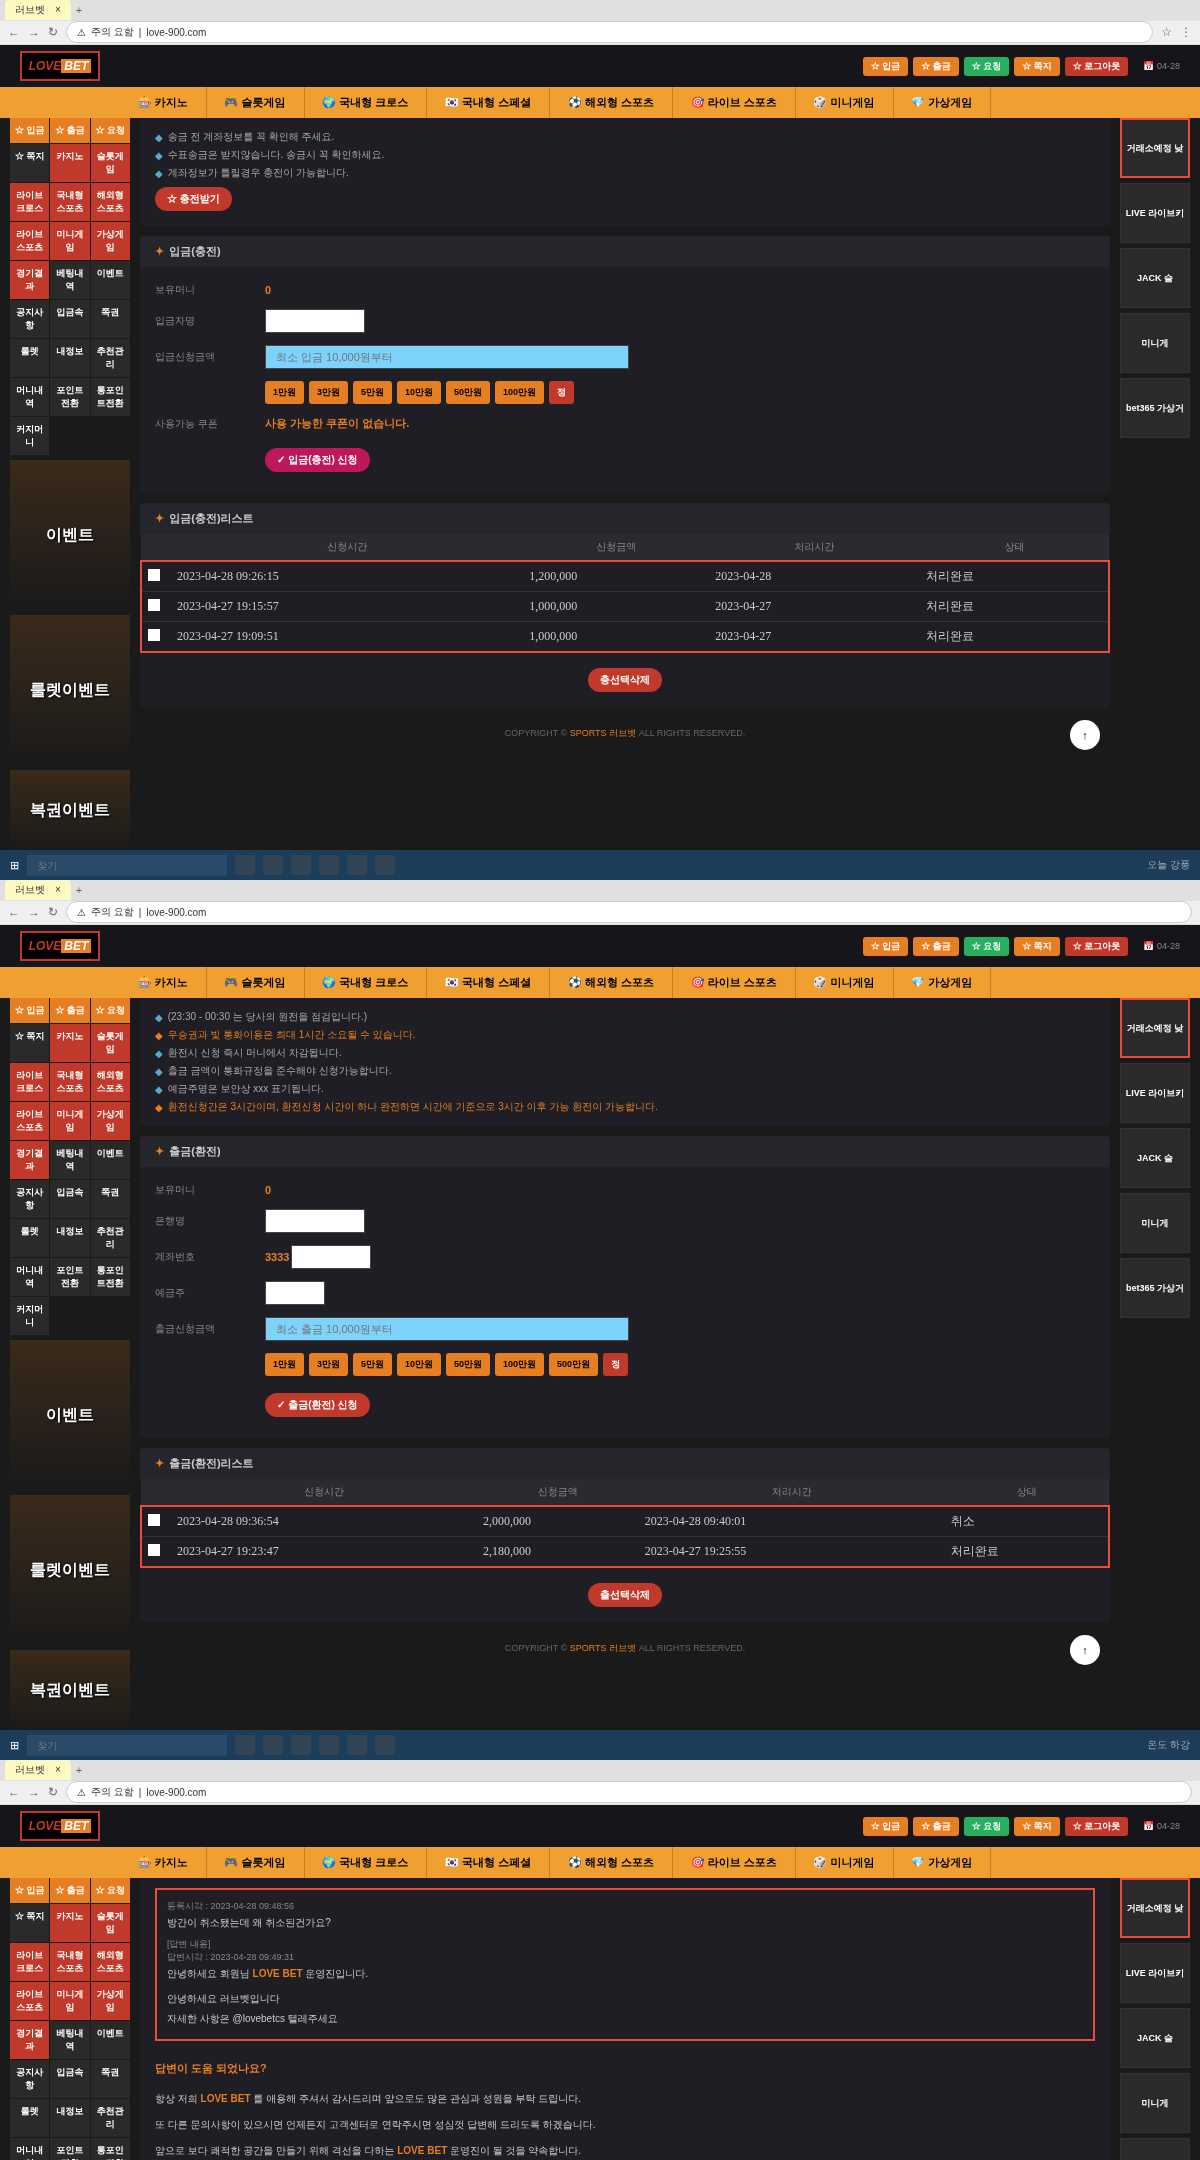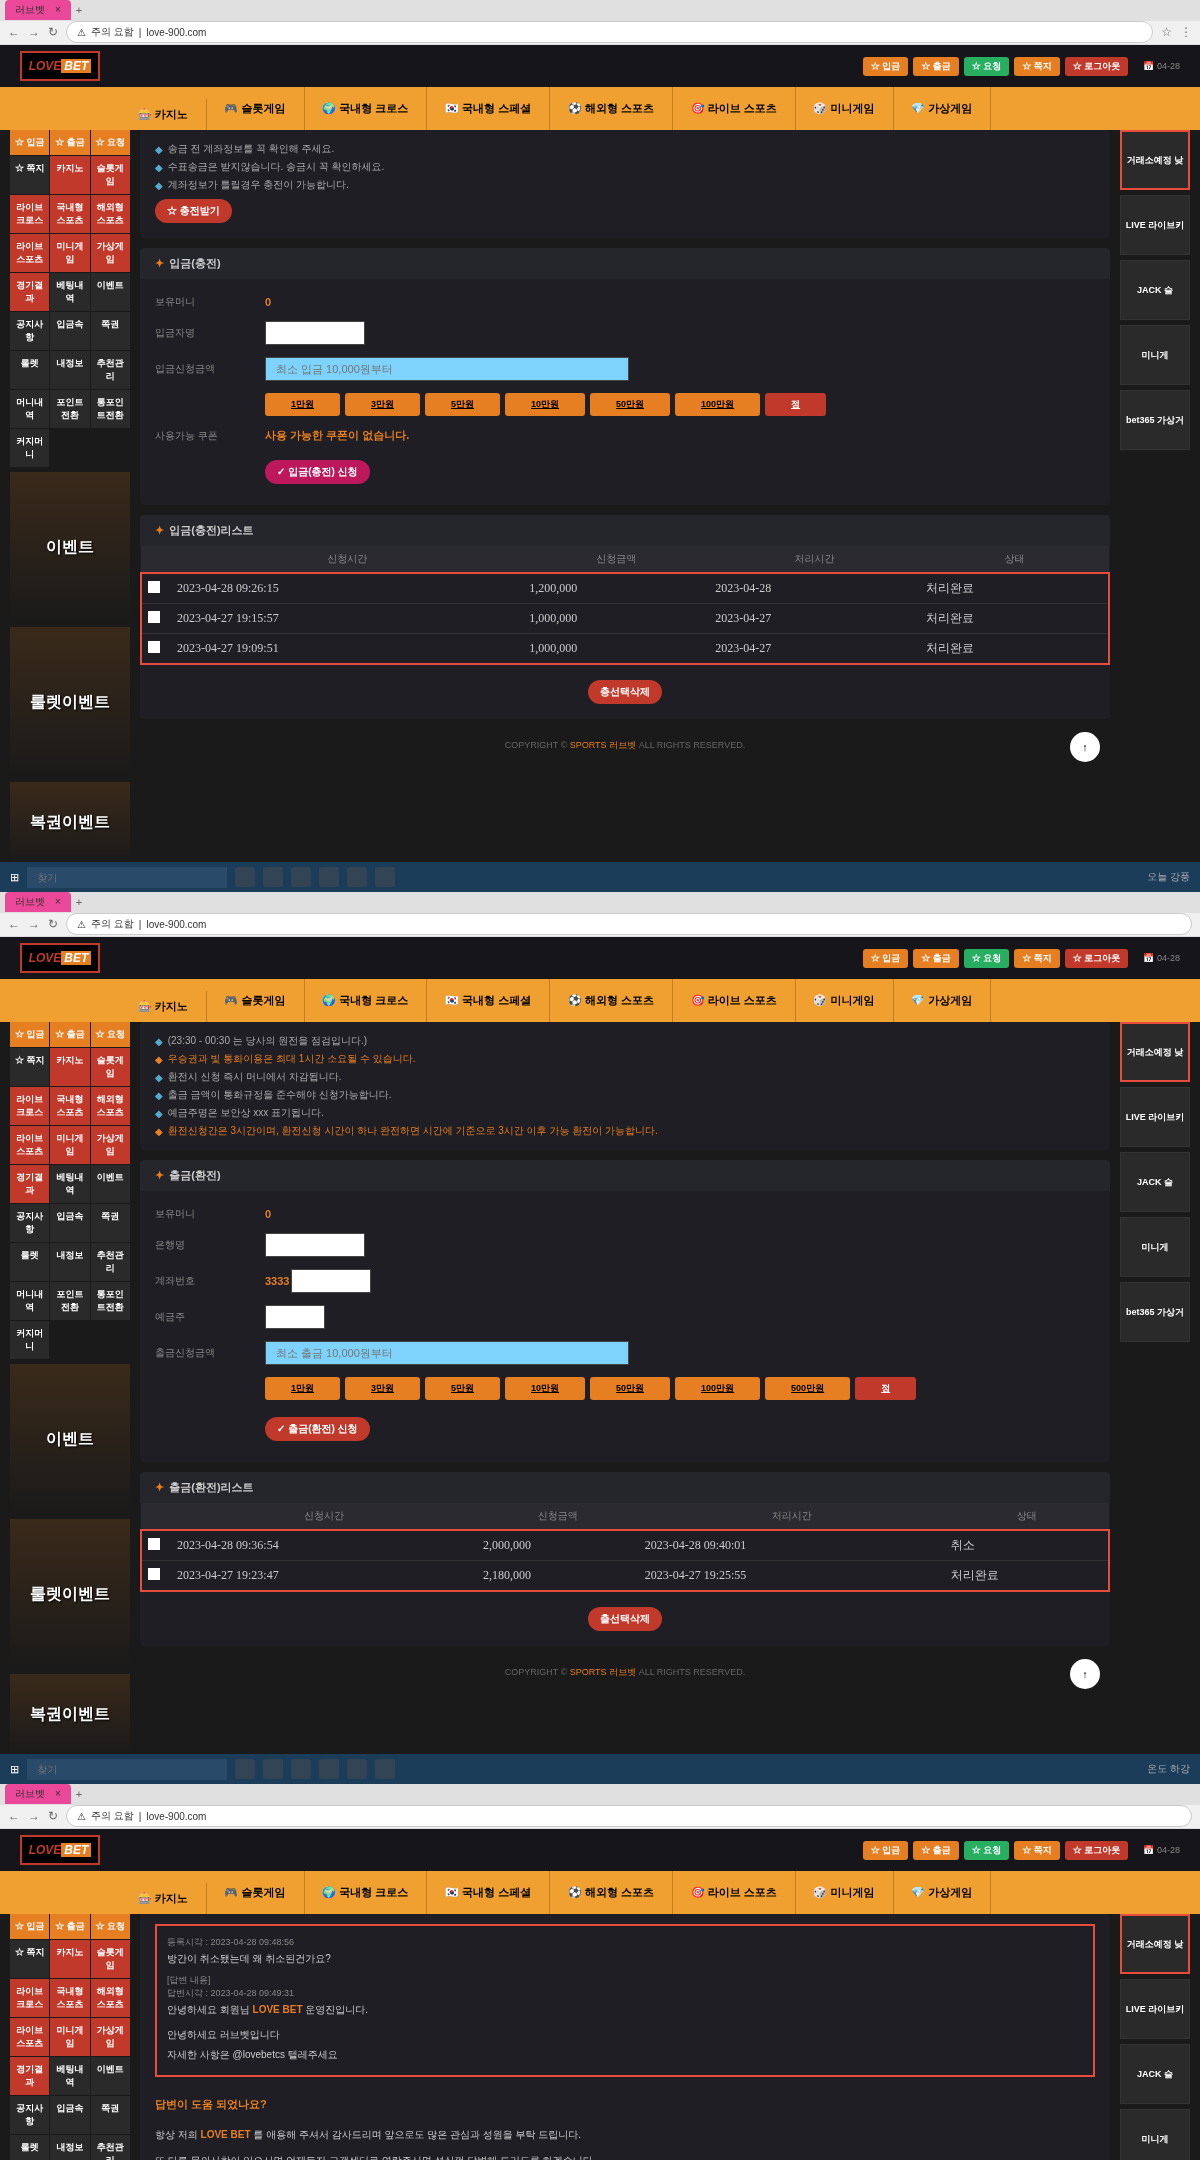--- a/index.html
+++ b/index.html
@@ -1,37 +1,37 @@
 <!DOCTYPE html>
 <html><head>
 <meta charset="utf-8">
 <style>
 * { margin: 0; padding: 0; box-sizing: border-box; font-family: 'Malgun Gothic', Arial, sans-serif; }
 body { background: #1a1a1a; font-size: 11px; color: #ccc; }
 .browser-chrome { background: #f0f0f0; height: 45px; border-bottom: 1px solid #ddd; display: flex; flex-direction: column; }
 .tab-row { display: flex; align-items: center; height: 25px; background: #e0e0e0; padding: 0 5px; }
-.tab { background: #ec4899; padding: 3px 10px; border-radius: 4px 4px 0 0; font-size: 10px; color: #333; }
+.tab { background: #fef9c3; padding: 3px 10px; border-radius: 4px 4px 0 0; font-size: 10px; color: #333; }
 .close-x { margin-left: 10px; cursor: pointer; }
 .url-row { display: flex; align-items: center; height: 28px; padding: 0 8px; gap: 8px; }
 .nav-icon { color: #666; font-size: 12px; }
 .url-bar { flex: 1; background: #fff; border: 1px solid #ccc; border-radius: 12px; padding: 3px 10px; font-size: 10px; color: #333; display: flex; align-items: center; gap: 5px; }
 .page-wrap { background: #1a1a1a; }
 .header { display: flex; align-items: center; padding: 6px 20px; background: #15151a; }
 .logo { width: 80px; height: 30px; background: #000; border: 2px solid #c0392b; display: flex; align-items: center; justify-content: center; font-weight: bold; font-size: 12px; }
 .logo-love { color: #c0392b; font-style: italic; }
 .logo-bet { color: #fff; font-style: italic; background: #e67e22; padding: 0 3px; text-align: center; }
 .header-right { margin-left: auto; display: flex; gap: 5px; align-items: center; }
 .hbtn { padding: 3px 8px; border-radius: 3px; font-size: 9px; font-weight: bold; }
 .hbtn.orange { background: #e67e22; color: #fff; }
 .hbtn.red { background: #c0392b; color: #fff; }
 .hbtn.green { background: #27ae60; color: #fff; }
 .date-text { color: #888; font-size: 9px; margin-left: 10px; }
 .nav-bar { background: #f0a030; display: flex; padding: 0 20px; }
 .nav-item { padding: 8px 18px; color: #000; font-weight: bold; font-size: 11px; border-right: 1px solid rgba(0,0,0,0.2); display: flex; align-items: center; gap: 5px; }
-.nav-item:first-child { margin-left: 100px; margin-top: 12px; }
+.nav-item:first-child { margin-left: 100px; }
 .layout { display: flex; gap: 10px; padding: 0 10px; }
 .side-col { width: 120px; }
 .side-grid { display: grid; grid-template-columns: repeat(3, 1fr); gap: 1px; }
 .side-btn { padding: 6px 2px; text-align: center; font-size: 9px; color: #fff; font-weight: bold; }
 .side-btn.orange { background: #e67e22; }
 .side-btn.red { background: #c0392b; }
 .side-btn.dark { background: #2a2a2a; }
 .side-banner { margin-top: 5px; height: 150px; background: linear-gradient(#3a2a1a, #1a1a1a); display: flex; flex-direction: column; justify-content: space-around; align-items: center; }
 .banner-txt { font-size: 16px; font-weight: bold; color: #fff; text-shadow: 1px 1px 2px #000; }
 .main-col { flex: 1; }
@@ -43,21 +43,21 @@
 .action-btn.red { background: #c0392b; color: #fff; }
 .action-btn.orange { background: #be185d; color: #fff; }
 .panel-h { background: #25252c; padding: 8px 15px; font-size: 11px; font-weight: bold; color: #ccc; display: flex; align-items: center; gap: 5px; }
 .bullet { color: #e67e22; }
 .form-row { display: flex; align-items: center; padding: 6px 0; }
 .form-label { width: 110px; font-size: 10px; color: #888; }
 .form-val { color: #e67e22; font-weight: bold; }
 .form-input { background: #7dd3fc; border: 1px solid #444; padding: 5px 10px; width: 364px; color: #666; font-size: 11px; }
 .form-input.sm { width: 100px; background: #fff; }
 .amt-btns { display: flex; gap: 5px; }
-.amt-btn { padding: 5px 26px; background: #e67e22; color: #000; font-size: 9px; font-weight: bold; border-radius: 3px; text-decoration: underline; }
+.amt-btn { padding: 5px 8px; background: #e67e22; color: #000; font-size: 9px; font-weight: bold; border-radius: 3px; }
 .amt-btn.red { background: #c0392b; color: #fff; }
 .tbl { width: 100%; border-collapse: collapse; }
 .tbl th { background: #2a2a30; padding: 6px; font-size: 10px; color: #888; font-weight: normal; }
 .tbl td { padding: 6px; font-size: 12px; color: #ccc; text-align: left; border-top: 1px solid #333; font-family: Liberation Serif, serif; }
 .tbl .chk { width: 30px; }
 .highlight-box { border: 2px solid #e74c3c; }
 .center-btn { text-align: center; padding: 10px; }
 .footer { text-align: center; padding: 10px; font-size: 9px; color: #666; }
 .footer .accent { color: #e67e22; }
 .taskbar { background: #1c3d5a; height: 30px; display: flex; align-items: center; padding: 0 10px; gap: 8px; }

